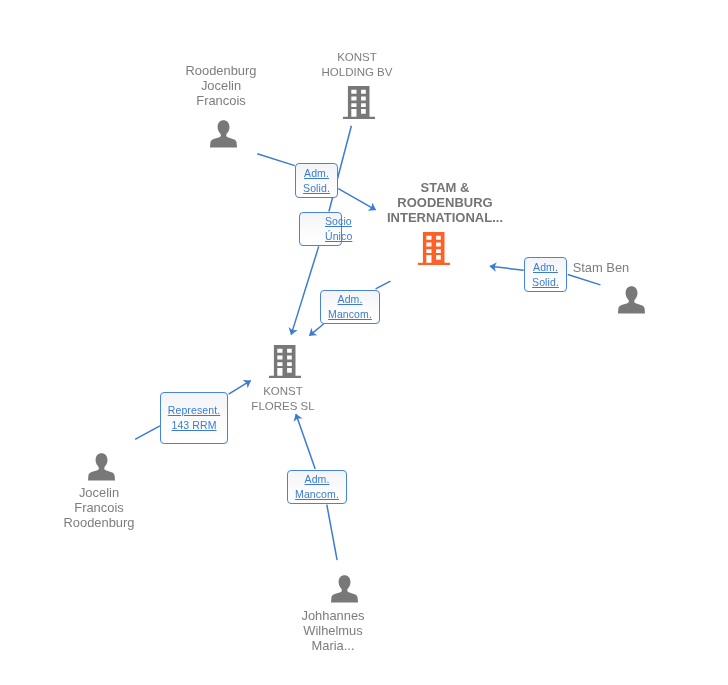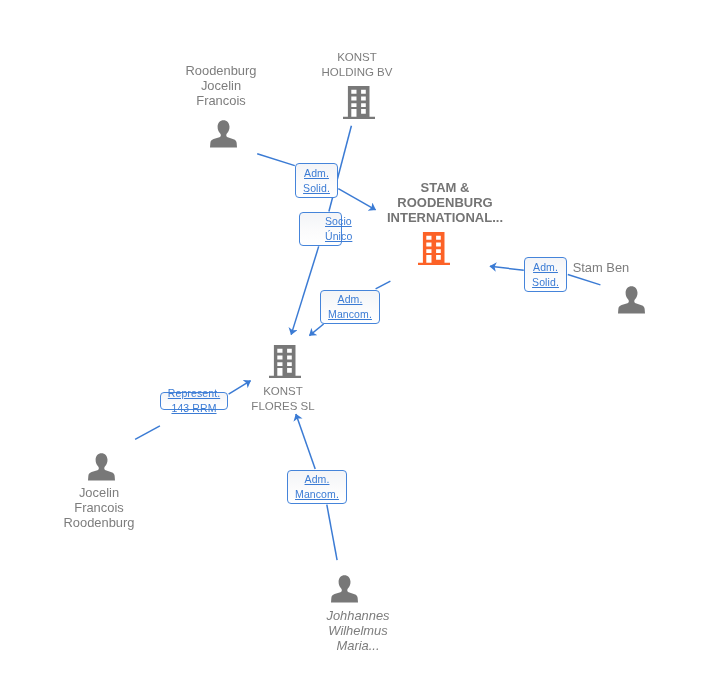--- a/index.html
+++ b/index.html
@@ -91,33 +91,33 @@
   <div class="node-icon" style="left:88px;top:453px;"><svg width="27" height="28" viewBox="0 0 27 28">
         <path fill="#787878" d="M13.5 0.2 C 10.1 0.2 7.6 2.9 7.6 6.7 c 0 2.6 0.8 4.9 2.2 6.2 0.7 0.6 1.0 1.2 1.0 2.0 l 0 0.5 c 0 0.9 -0.5 1.5 -1.4 1.8 l -5.8 1.9 C 1.5 19.8 0.5 21.2 0.35 22.9 L 0 27.4 l 27 0 -0.35 -4.5 c -0.15 -1.7 -1.15 -3.1 -3.15 -3.7 l -5.8 -1.9 c -0.9 -0.3 -1.4 -0.9 -1.4 -1.8 l 0 -0.5 c 0 -0.8 0.3 -1.4 1.0 -2.0 1.4 -1.3 2.2 -3.6 2.2 -6.2 C 19.4 2.9 16.9 0.2 13.5 0.2 Z"></path>
       </svg></div>
   <div class="node-label" style="left:14px;top:485px;width:170px;">Jocelin
 Francois
 Roodenburg</div>
 
   <div class="node-icon" style="left:331px;top:575px;"><svg width="27" height="28" viewBox="0 0 27 28">
         <path fill="#787878" d="M13.5 0.2 C 10.1 0.2 7.6 2.9 7.6 6.7 c 0 2.6 0.8 4.9 2.2 6.2 0.7 0.6 1.0 1.2 1.0 2.0 l 0 0.5 c 0 0.9 -0.5 1.5 -1.4 1.8 l -5.8 1.9 C 1.5 19.8 0.5 21.2 0.35 22.9 L 0 27.4 l 27 0 -0.35 -4.5 c -0.15 -1.7 -1.15 -3.1 -3.15 -3.7 l -5.8 -1.9 c -0.9 -0.3 -1.4 -0.9 -1.4 -1.8 l 0 -0.5 c 0 -0.8 0.3 -1.4 1.0 -2.0 1.4 -1.3 2.2 -3.6 2.2 -6.2 C 19.4 2.9 16.9 0.2 13.5 0.2 Z"></path>
       </svg></div>
-  <div class="node-label" style="left:273px;top:608px;width:170px;font-style:italic;">Johhannes
+  <div class="node-label" style="left:248px;top:608px;width:170px;">Johhannes
 Wilhelmus
 Maria...</div>
 
   <div class="relbox" style="left:295px;top:163px;width:43px;height:35px;">Adm.
 Solid.</div>
   <div class="relbox" style="left:299px;top:212px;width:43px;height:34px;padding-left:25px;">Socio
 Único</div>
   <div class="relbox" style="left:320px;top:290px;width:60px;height:34px;">Adm.
 Mancom.</div>
   <div class="relbox" style="left:524px;top:257px;width:43px;height:35px;">Adm.
 Solid.</div>
-  <div class="relbox" style="left:160px;top:392px;width:68px;height:18px;">Represent.
+  <div class="relbox" style="left:160px;top:392px;width:68px;height:52px;">Represent.
 143 RRM</div>
   <div class="relbox" style="left:287px;top:470px;width:60px;height:34px;">Adm.
 Mancom.</div>
 
   <div class="wm" style="left:649px;top:684px;width:79px;height:21px;">
     <svg width="79" height="21" viewBox="0 0 79 21">
       <g>
         <title>©</title>
         <circle cx="9.2" cy="9.9" r="6.7" fill="none" stroke="#3d7b8d" stroke-width="1.35"></circle>
         <path d="M11.8 7.2 a3.45 3.45 0 1 0 0 5.4" fill="none" stroke="#2d6e80" stroke-width="1.45"></path>

